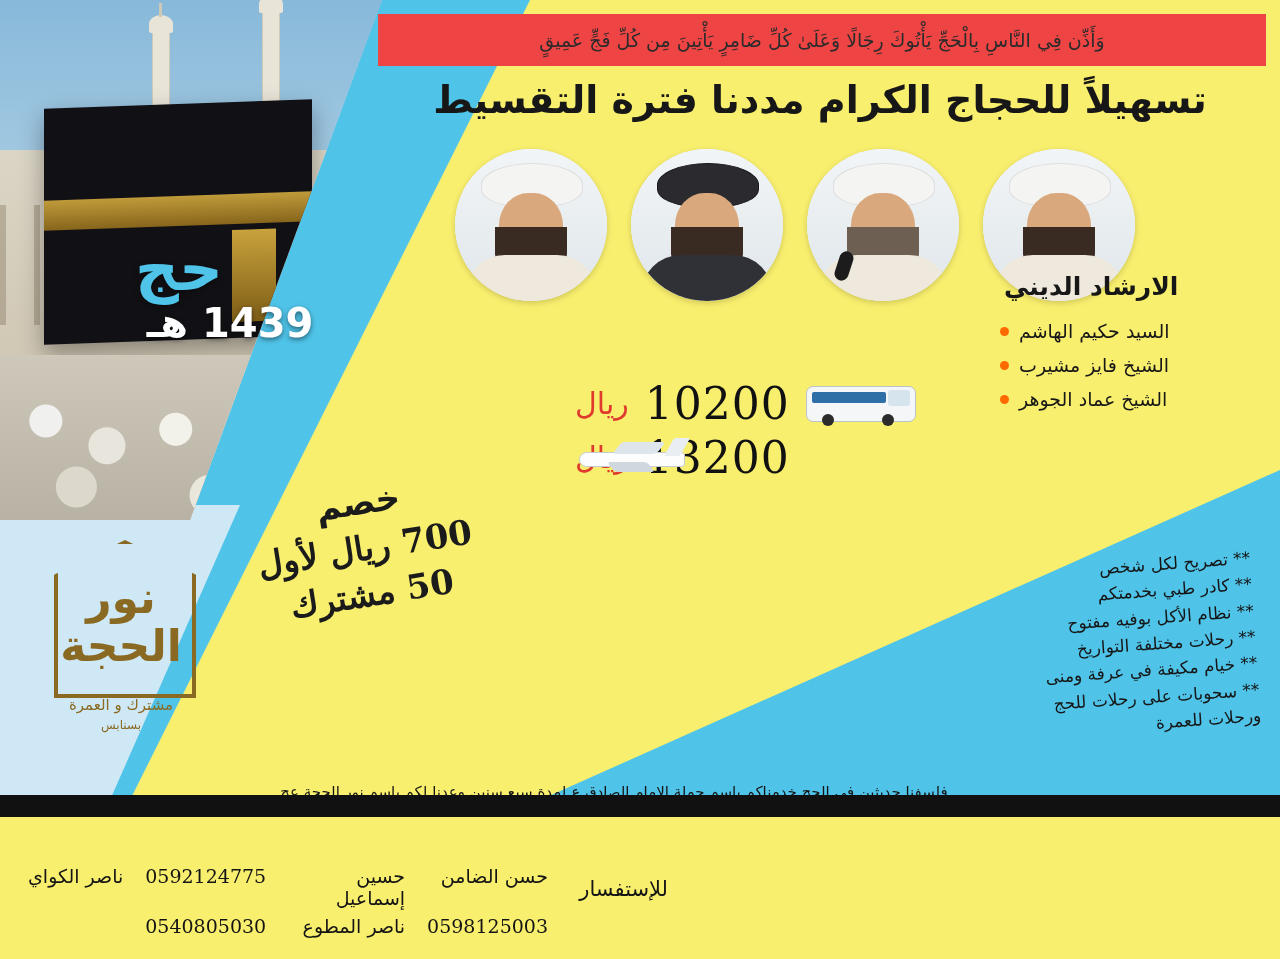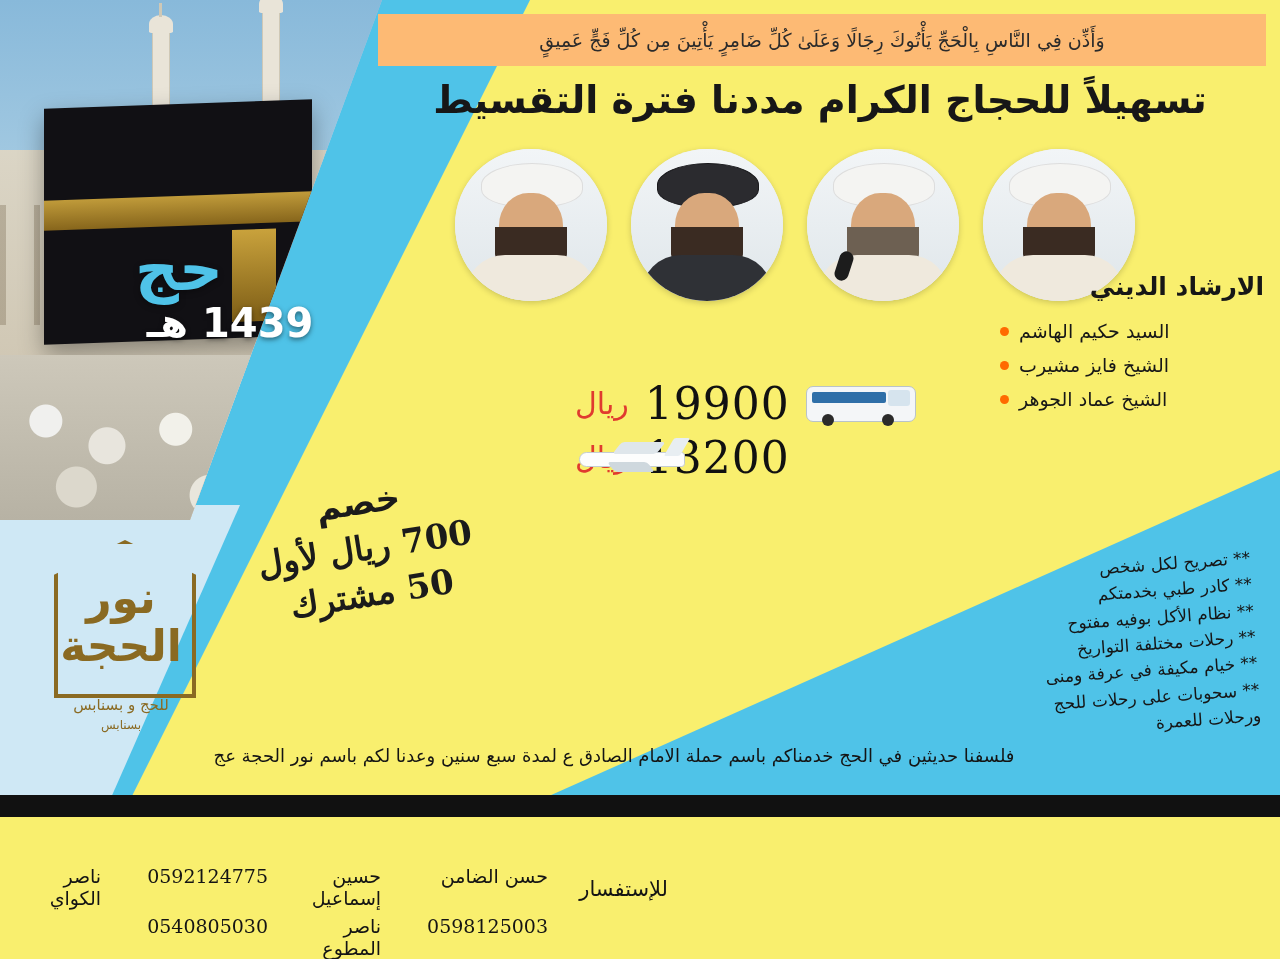--- a/index.html
+++ b/index.html
@@ -107,21 +107,21 @@
   }
   .hajj-year{
     position:absolute;left:120px;top:300px;width:220px;
     text-align:center;color:#ffffff;font-size:40px;font-weight:bold;
     text-shadow:0 2px 5px rgba(0,0,0,.5);
   }
 
   
   .ayah{
     position:absolute;left:378px;top:14px;width:888px;height:52px;
-    background:#fdba74;
+    background:#ef4444;
     display:flex;align-items:center;justify-content:center;
     color:#2b2b2b;font-size:19px;
     letter-spacing:.5px;
   }
 
   
   .headline{
     position:absolute;left:420px;top:78px;width:800px;
     text-align:center;color:#171717;
     font-size:38px;font-weight:bold;
@@ -144,21 +144,21 @@
   .p-face{position:absolute;left:44px;top:44px;width:64px;height:70px;border-radius:46% 46% 50% 50%;background:#d9a87c;}
   .p-beard{position:absolute;left:40px;top:78px;width:72px;height:52px;border-radius:0 0 50% 50%;background:#3a2b22;}
   .p-beard.grey{background:#6d6052;}
   .p-body{position:absolute;left:10px;bottom:0;width:132px;height:46px;border-radius:40px 40px 0 0;background:#efe9dd;}
   .p-body.dark{background:#2f3136;}
   .p-mic{position:absolute;left:30px;bottom:20px;width:14px;height:30px;border-radius:7px;background:#1c1c1c;transform:rotate(18deg);}
 
   
   .guide-title{
     position:absolute;right:16px;top:272px;width:260px;
-    text-align:right;color:#171717;font-size:25px;font-weight:bold;
+    text-align:left;color:#171717;font-size:25px;font-weight:bold;
   }
   .guide-list{
     position:absolute;right:30px;top:320px;width:250px;
     list-style:none;margin:0;padding:0;
   }
   .guide-list li{
     display:flex;flex-direction:row-reverse;align-items:center;gap:10px;
     font-size:19px;color:#171717;margin-bottom:12px;
   }
   .guide-list li .dot{width:9px;height:9px;border-radius:50%;background:#ff6a00;flex:0 0 auto;}
@@ -215,22 +215,22 @@
   }
   .logo-word{
     position:absolute;left:0;top:34px;width:190px;text-align:center;
     font-size:44px;font-weight:bold;color:#8a6a22;line-height:1.1;
   }
   .logo-sub{position:absolute;left:0;top:156px;width:190px;font-size:15px;color:#8a6a22;}
   .logo-sub2{position:absolute;left:0;top:178px;width:190px;font-size:12px;color:#8a6a22;}
 
   
   .tagline{
-    position:absolute;left:0;top:745px;width:1228px;
-    text-align:center;color:#141414;font-size:18px;
+    position:absolute;left:0;top:783px;width:1228px;
+    text-align:center;color:#141414;font-size:15px;
   }
 
   
   .divider{position:absolute;left:0;top:795px;width:1280px;height:22px;background:#111;}
 
   
   .footer{
     position:absolute;left:0;top:817px;width:1280px;height:142px;background:#f9ef6e;
   }
   .footer-deco{
@@ -242,21 +242,21 @@
     position:absolute;left:28px;top:48px;width:640px;
     direction:rtl;color:#141414;font-size:19px;
   }
   .contact .label{
     position:absolute;right:0;top:12px;font-size:21px;
   }
   .contact .grid{
     margin-right:120px;display:grid;grid-template-columns:auto auto auto auto;gap:6px 22px;justify-content:end;
   }
   .contact .nm{font-size:19px;}
-  .contact .num{font-family:"DejaVu Serif","Liberation Serif",serif;font-size:19px;margin-left:24px;}
+  .contact .num{font-family:"DejaVu Serif","Liberation Serif",serif;font-size:19px;}
 </style>
 </head>
 <body>
 
 <div class="poster">
 
   <div class="bg-yellow"></div>
   <div class="bg-cyan-main"></div>
   <div class="cyan-band"></div>
   <div class="cyan-right"></div>
@@ -324,21 +324,21 @@
       <span>الشيخ فايز مشيرب</span>
     </li>
     <li>
       <span class="dot"></span>
       <span>الشيخ عماد الجوهر</span>
     </li>
   </ul>
 
   <div class="price-row price-bus">
     <span class="cur">ريال</span>
-    <span class="amount">19900</span>
+    <span class="amount">10200</span>
     <span class="veh">
       <span class="bus-body"></span>
         <span class="bus-strip"></span>
         <span class="bus-front"></span>
       <span class="bus-w1"></span>
         <span class="bus-w2"></span>
     </span>
   </div>
   <div class="price-row price-air">
     <span class="cur">ريال</span>
@@ -363,21 +363,21 @@
     <div>** نظام الأكل بوفيه مفتوح</div>
     <div>** رحلات مختلفة التواريخ</div>
     <div>** خيام مكيفة في عرفة ومنى</div>
     <div>** سحوبات على رحلات للحج</div>
     <div>ورحلات للعمرة</div>
   </div>
 
   <div class="logo">
     <div class="logo-frame"></div>
     <div class="logo-word">نور الحجة</div>
-    <div class="logo-sub">للحج و بسنابس</div>
+    <div class="logo-sub">مشترك و العمرة</div>
     <div class="logo-sub2">بسنابس</div>
   </div>
 
   <div class="tagline">فلسفنا حديثين في الحج خدمناكم باسم حملة الامام الصادق ع لمدة سبع سنين وعدنا لكم باسم نور الحجة عج</div>
 
   <div class="divider"></div>
 
   <div class="footer">
     <div class="contact">
       <div class="label">للإستفسار</div>

